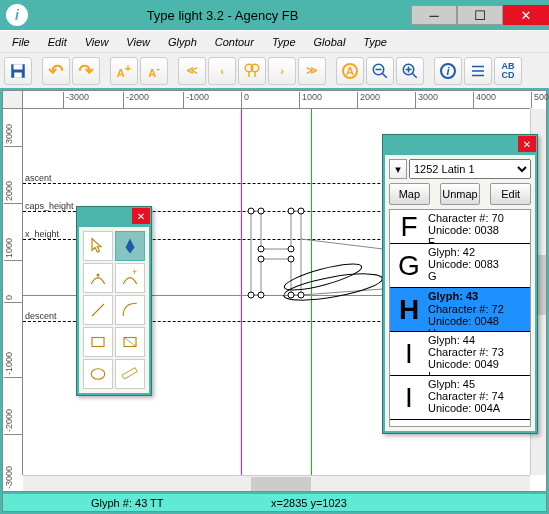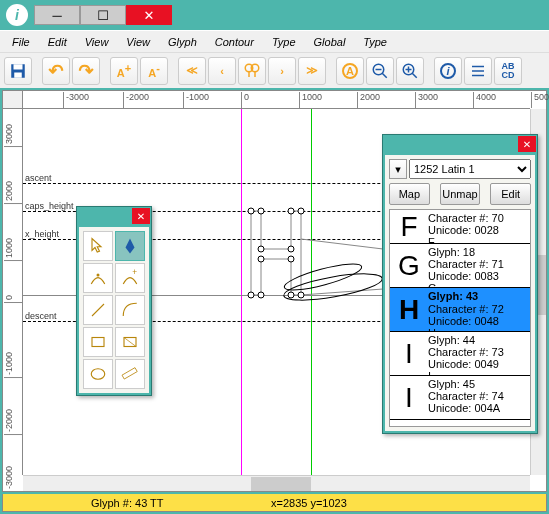--- a/index.html
+++ b/index.html
@@ -19,21 +19,21 @@
 .tsep { width: 6px; }
 .canvas-wrap { position: absolute; top: 90px; left: 2px; right: 2px; bottom: 22px; background: #fff; border: 1px solid #888; }
 .hruler { position: absolute; top: 0; left: 20px; right: 16px; height: 18px; background: #fff; border-bottom: 1px solid #888; }
 .vruler { position: absolute; top: 18px; left: 0; width: 20px; bottom: 16px; background: #fff; border-right: 1px solid #888; }
 .corner { position: absolute; top: 0; left: 0; width: 20px; height: 18px; background: #f0f0f0; border-right: 1px solid #888; border-bottom: 1px solid #888; }
 .canvas { position: absolute; top: 18px; left: 20px; right: 16px; bottom: 16px; background: #fff; overflow: hidden; }
 .scrollbar-v { position: absolute; top: 18px; right: 0; width: 16px; bottom: 16px; background: #eee; border-left: 1px solid #ccc; }
 .scrollbar-h { position: absolute; bottom: 0; left: 20px; right: 16px; height: 16px; background: #eee; border-top: 1px solid #ccc; }
 .thumb-h { position: absolute; left: 45%; width: 60px; height: 14px; top: 1px; background: #ccc; }
 .thumb-v { position: absolute; top: 40%; height: 60px; width: 14px; left: 1px; background: #ccc; }
-.statusbar { position: absolute; bottom: 2px; left: 2px; right: 2px; height: 18px; background: #fde047; display: flex; align-items: center; padding: 0 8px; border: 1px solid #888; border-top: none; }
+.statusbar { position: absolute; bottom: 2px; left: 2px; right: 2px; height: 18px; background: #5eead4; display: flex; align-items: center; padding: 0 8px; border: 1px solid #888; border-top: none; }
 .status-left { width: 260px; padding-left: 80px; }
 .status-right { }
 .ruler-tick { position: absolute; font-size: 9px; color: #555; }
 .hruler .ruler-tick { top: 1px; border-left: 1px solid #888; height: 16px; padding-left: 2px; }
 .vruler .ruler-tick { left: 1px; border-top: 1px solid #888; width: 18px; writing-mode: vertical-rl; transform: rotate(180deg); padding-top: 2px; height: auto; }
 .guide-dash { position: absolute; left: 0; right: 0; border-top: 1px dashed #000; }
 .guide-solid { position: absolute; left: 0; right: 0; border-top: 1px solid #888; }
 .guide-label { position: absolute; left: 2px; font-size: 9px; color: #333; background: rgba(255,255,255,0.7); }
 .vline { position: absolute; top: 0; bottom: 0; width: 1px; }
 .toolpanel { position: absolute; top: 206px; left: 76px; width: 76px; background: #4db6ac; border: 1px solid #2a7a72; box-shadow: 2px 2px 4px rgba(0,0,0,0.3); }
@@ -56,20 +56,21 @@
 .glyphinfo { flex: 1; font-size: 9px; padding: 2px 0; line-height: 1.1; overflow: hidden; }
 .sel .glyphchar { font-weight: bold; }
 .node { position: absolute; width: 7px; height: 7px; border: 1px solid #000; background: #fff; border-radius: 50%; transform: translate(-50%,-50%); }
 svg.icon { width: 18px; height: 18px; }
 </style>
 </head>
 <body>
 
 <div class="titlebar">
   <div class="app-icon">i</div>
+  <div class="title">Type light 3.2  -  Agency FB</div>
   <div class="winbtns">
     <div class="winbtn">─</div>
     <div class="winbtn">☐</div>
     <div class="winbtn close">✕</div>
   </div>
 </div>
 
 <div class="menubar">
   <div class="menuitem">File</div>
   <div class="menuitem">Edit</div>
@@ -300,29 +301,28 @@
     <div class="btnrow">
       <button>Map</button>
       <button>Unmap</button>
       <button>Edit</button>
     </div>
     <div class="glyphlist">
       <div class="glyphrow" style="height:34px">
         <div class="glyphchar">F</div>
         <div class="glyphinfo">
           <div>Character #: 70</div>
-            <div>Unicode: 0028</div>
+            <div>Unicode: 0038</div>
             <div>F</div>
         </div>
       </div>
       <div class="glyphrow">
         <div class="glyphchar">G</div>
         <div class="glyphinfo">
-          <div>Glyph: 18</div>
-            <div>Character #: 71</div>
+          <div>Glyph: 42</div>
             <div>Unicode: 0083</div>
             <div>G</div>
         </div>
       </div>
       <div class="glyphrow sel">
         <div class="glyphchar">H</div>
         <div class="glyphinfo">
           <b>Glyph: 43</b><div>Character #: 72</div><div>Unicode: 0048</div><div>H</div>
         </div>
       </div>

